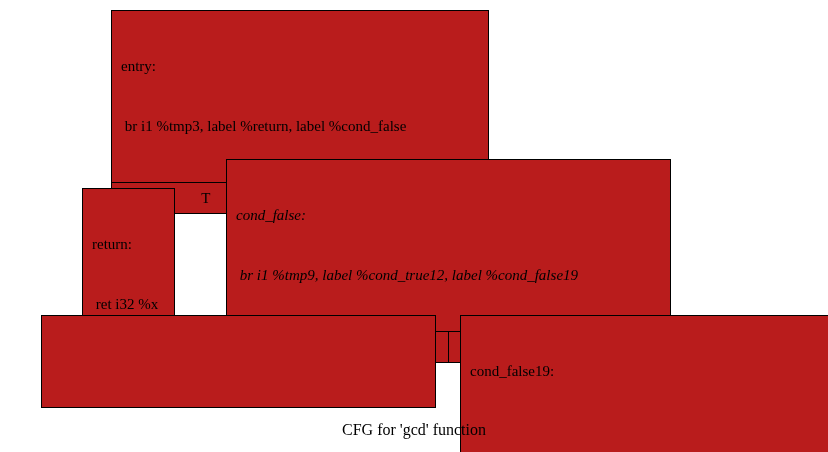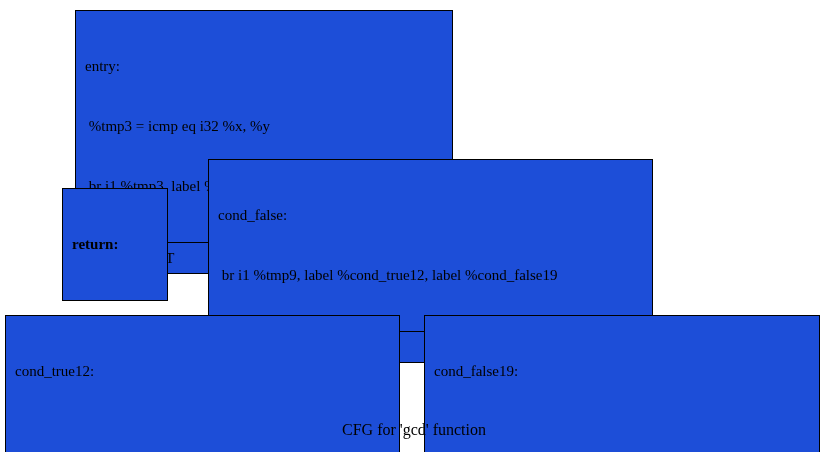--- a/index.html
+++ b/index.html
@@ -20,23 +20,24 @@
     position: absolute;
     left: 0;
     top: 0;
     width: 828px;
     height: 452px;
     pointer-events: none;
   }
   .node {
     position: absolute;
     box-sizing: border-box;
-    background: #1d4ed8;
+    background: #b91c1c;
     border: 1.3px solid #000000;
     font-size: 15px;
+    margin-left: 36px;
   }
   .code {
     padding: 5px 8px 6px 9px;
     line-height: 20px;
     white-space: pre;
   }
   .ports {
     display: flex;
     border-top: 1.3px solid #000000;
     height: 30px;
@@ -55,22 +56,22 @@
     position: absolute;
     left: 0;
     top: 420px;
     width: 828px;
     text-align: center;
     font-size: 16px;
     line-height: 20px;
   }
   
   #node-entry        { left: 75px;  top: 10px;  width: 378px; }
-  #node-return       { left: 62px;  top: 188px; width: 106px; font-weight: bold; }
-  #node-cond_false   { left: 208px; top: 159px; width: 445px; }
+  #node-return       { left: 46px;  top: 188px; width: 93px; }
+  #node-cond_false   { left: 190px; top: 159px; width: 445px; font-style: italic; }
   #node-cond_true12  { left: 5px;   top: 315px; width: 395px; }
   #node-cond_false19 { left: 424px; top: 315px; width: 396px; }
 </style>
 </head>
 <body>
 
 <div class="canvas">
 
   <svg class="edge-layer" viewBox="0 0 828 452" xmlns="http://www.w3.org/2000/svg">
     <defs>
@@ -80,49 +81,48 @@
     </defs>
     <line x1="161" y1="114" x2="133" y2="183" stroke="#000000" stroke-width="1.2" marker-end="url(#arrow)"></line>
     <line x1="362" y1="114" x2="385" y2="153" stroke="#000000" stroke-width="1.2" marker-end="url(#arrow)"></line>
     <line x1="288" y1="264" x2="253" y2="309" stroke="#000000" stroke-width="1.2" marker-end="url(#arrow)"></line>
     <line x1="540" y1="264" x2="575" y2="309" stroke="#000000" stroke-width="1.2" marker-end="url(#arrow)"></line>
   </svg>
 
   <div class="node" id="node-entry">
     <div class="code">
       <div>entry:</div>
-      <div> %tmp3 = icmp eq i32 %x, %y</div>
       <div> br i1 %tmp3, label %return, label %cond_false</div>
     </div>
     <div class="ports">
       <div class="port">T</div>
       <div class="port">F</div>
     </div>
   </div>
 
   <div class="node" id="node-return">
     <div class="code">
       <div>return:</div>
+      <div> ret i32 %x</div>
     </div>
   </div>
 
   <div class="node" id="node-cond_false">
     <div class="code">
       <div>cond_false:</div>
       <div> br i1 %tmp9, label %cond_true12, label %cond_false19</div>
     </div>
     <div class="ports">
       <div class="port">T</div>
       <div class="port">F</div>
     </div>
   </div>
 
   <div class="node" id="node-cond_true12">
     <div class="code">
-      <div>cond_true12:</div>
       
       
     </div>
   </div>
 
   <div class="node" id="node-cond_false19">
     <div class="code">
       <div>cond_false19:</div>
       
       

